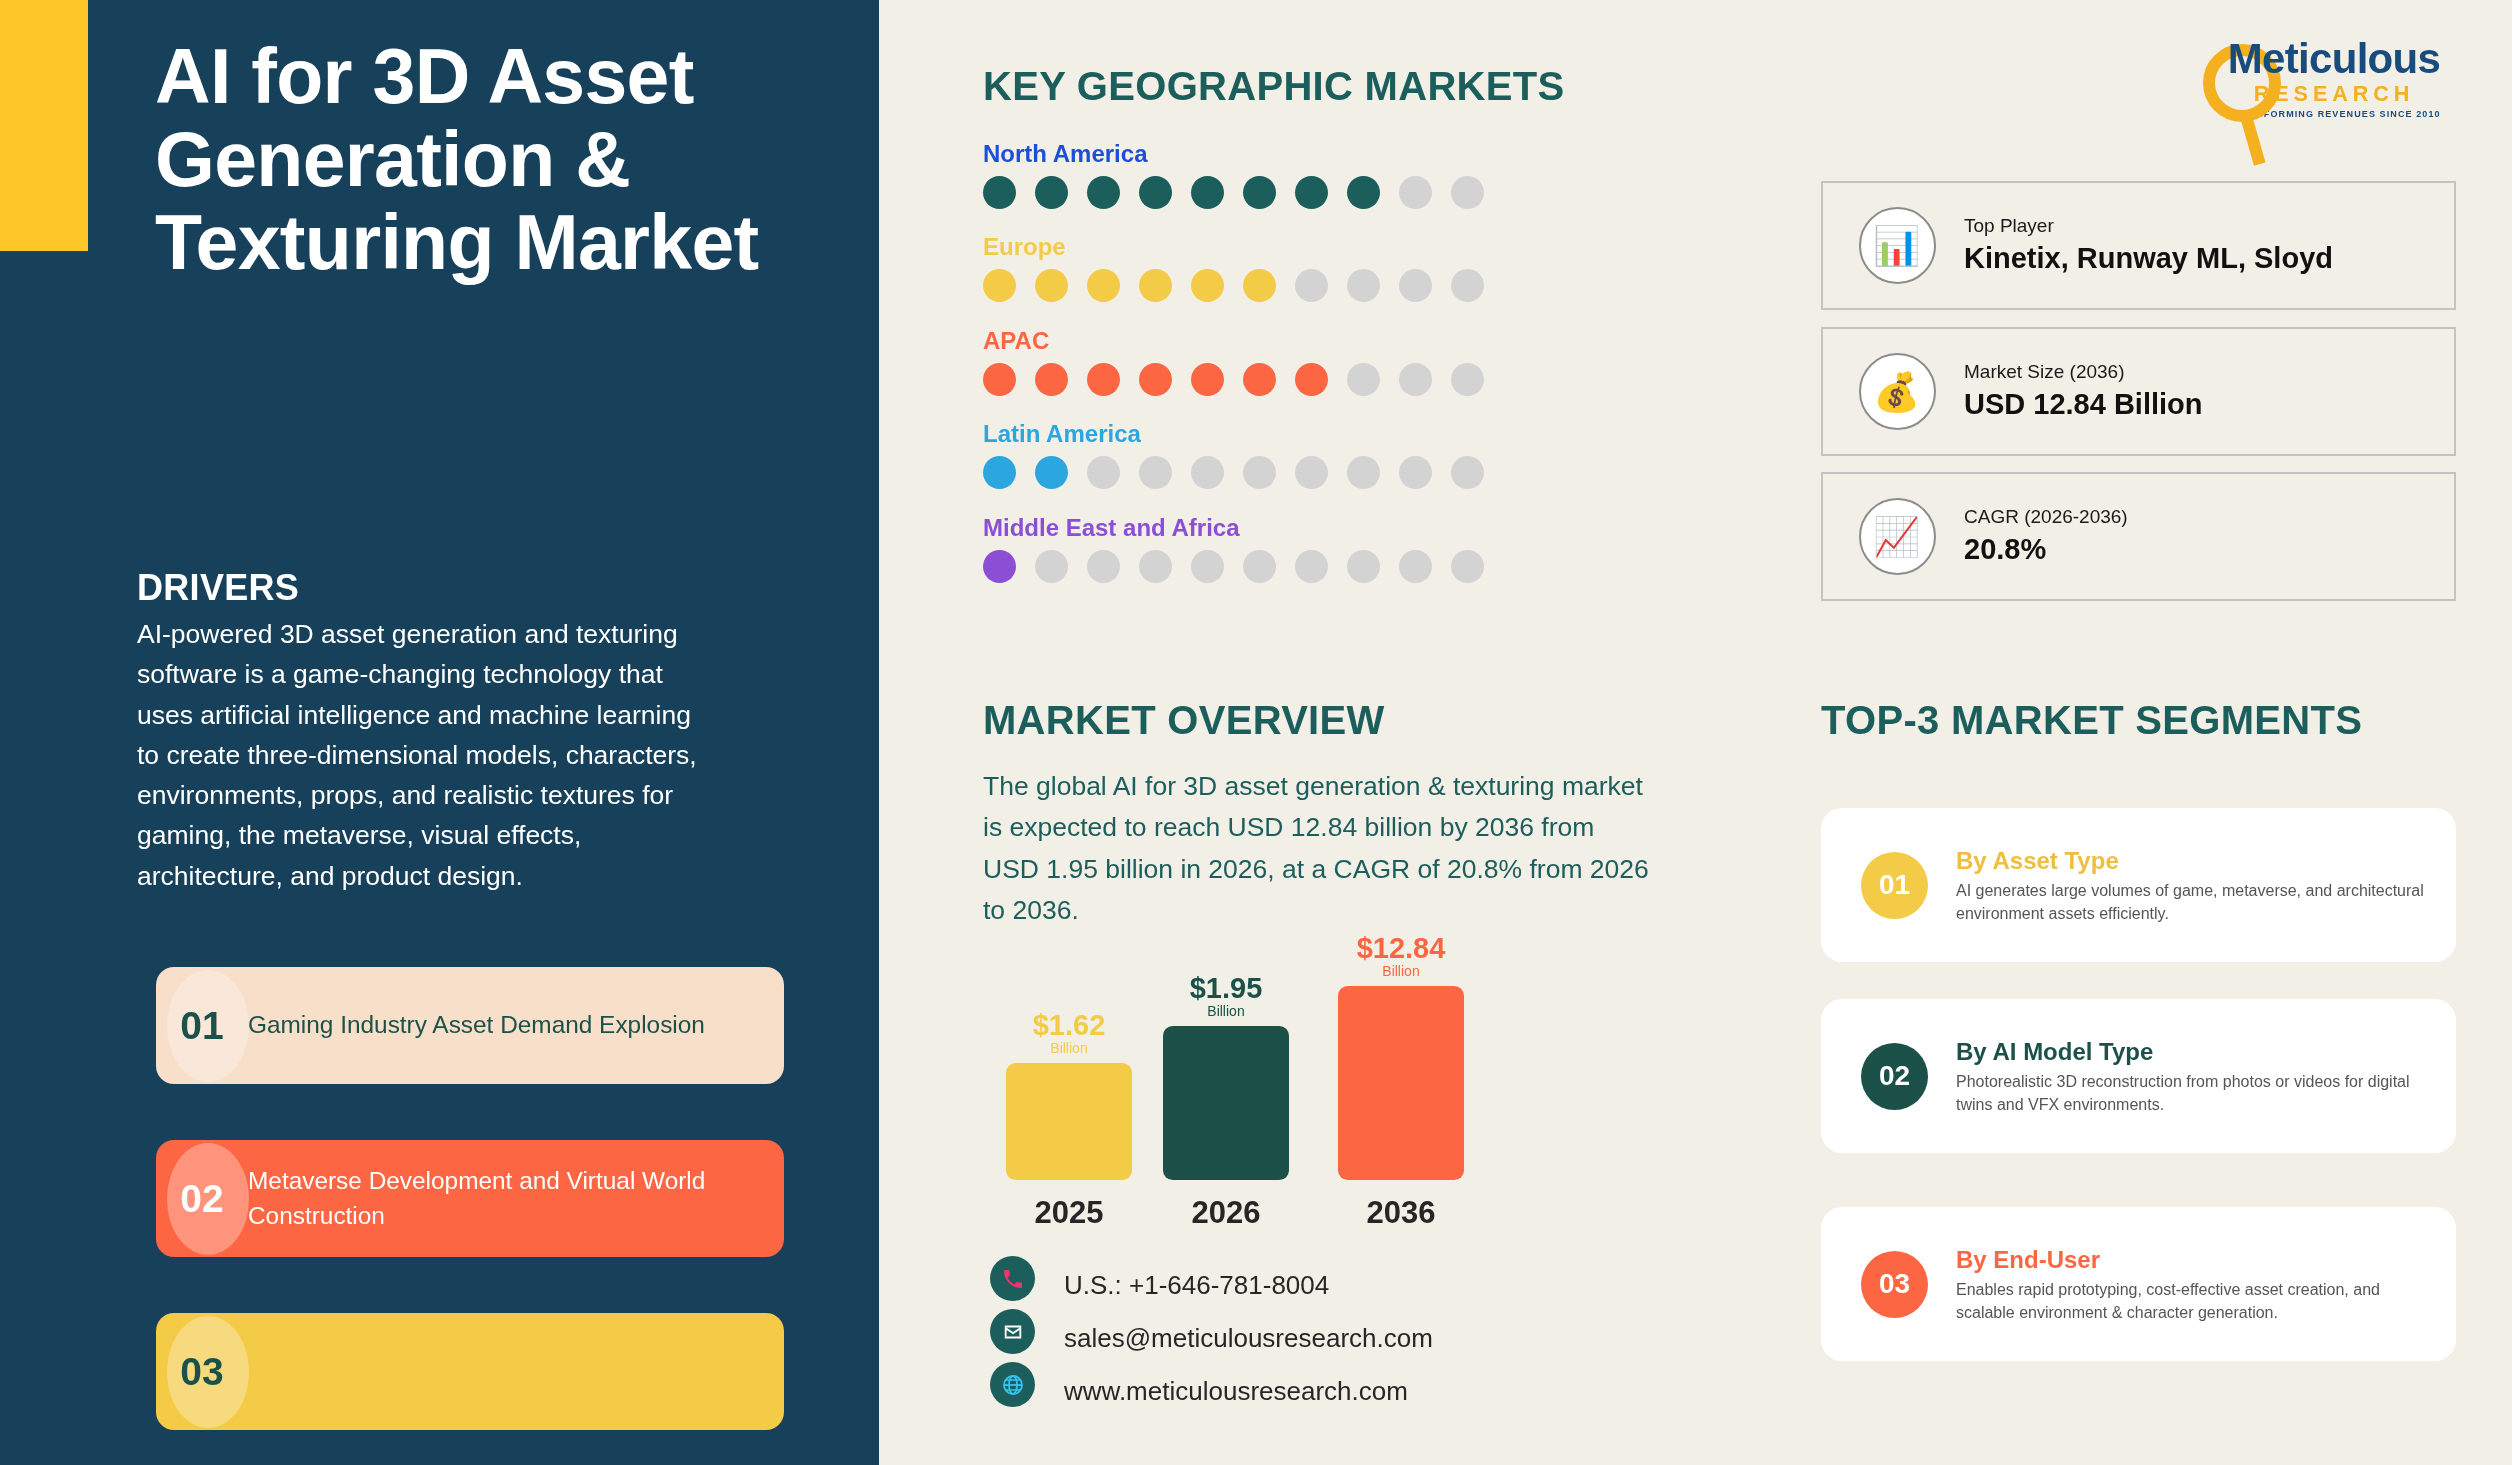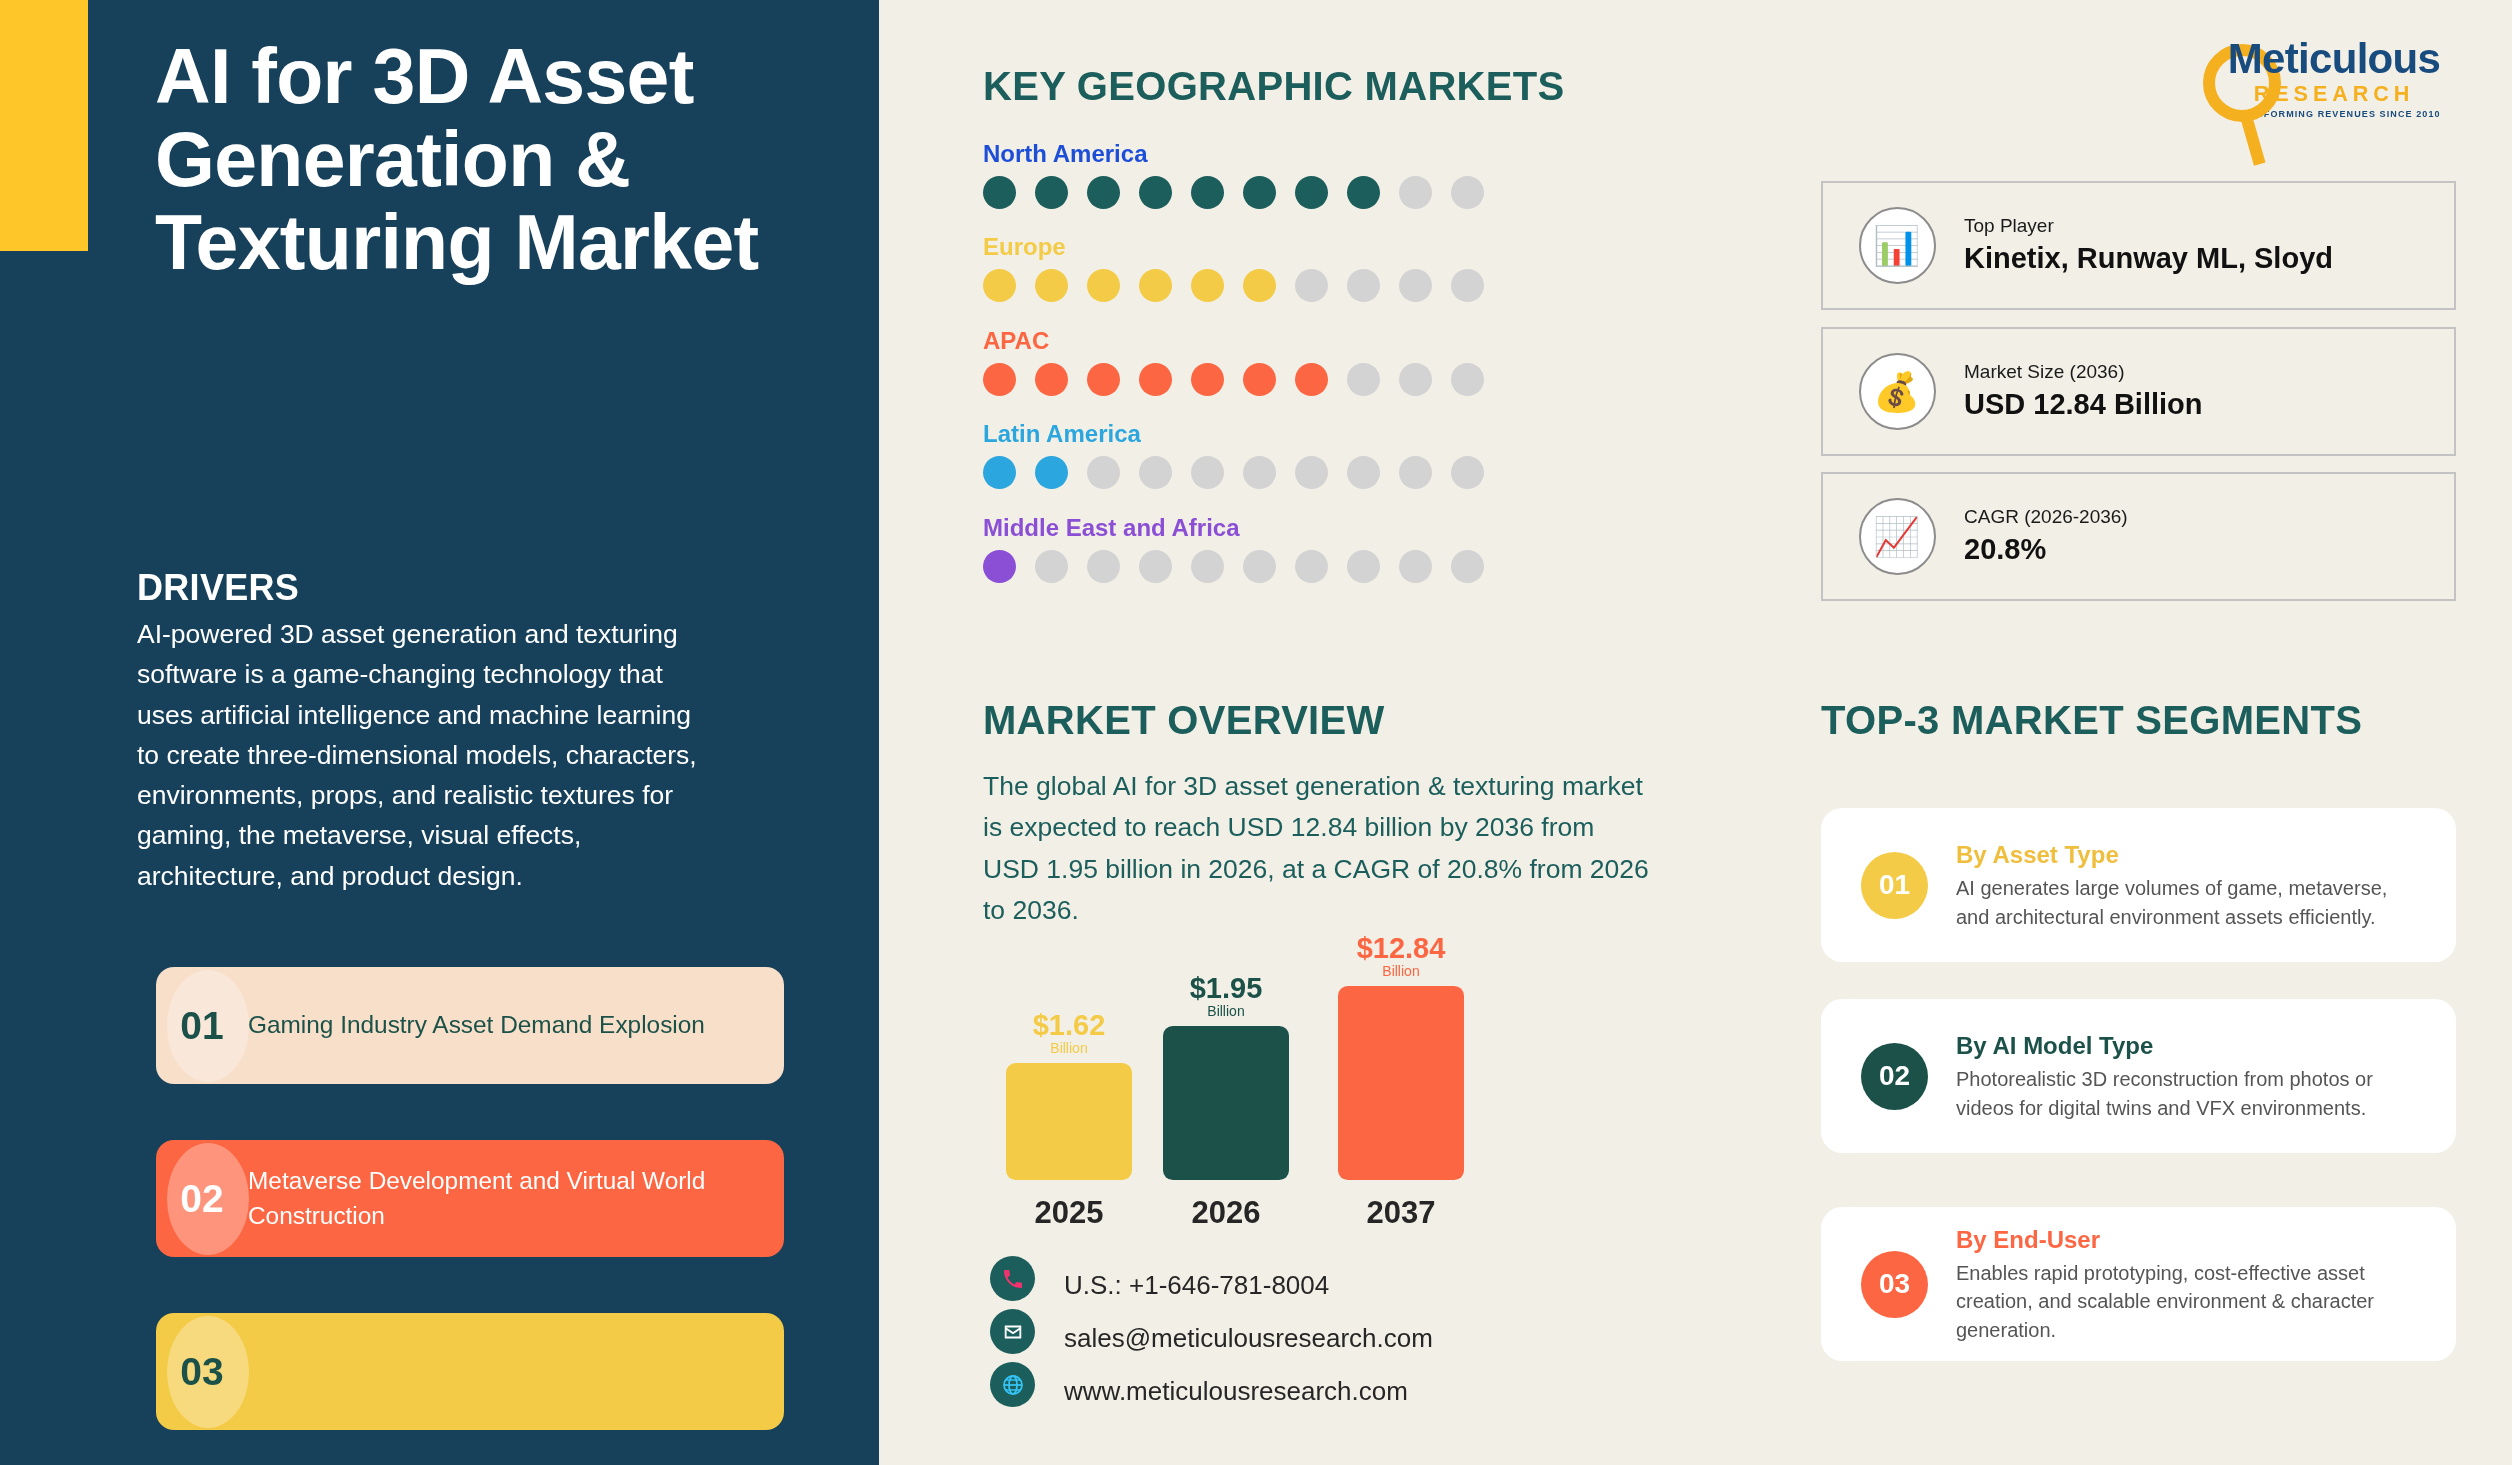--- a/index.html
+++ b/index.html
@@ -165,21 +165,21 @@
     color:#FFFFFF; font-size:28px; font-weight:bold;
   }
   #segment-card-0 .segment-badge{ background:#F4CB46; }
   #segment-card-1 .segment-badge{ background:#1B5149; }
   #segment-card-2 .segment-badge{ background:#FC6642; }
   .segment-body{ padding-right:32px; }
   .segment-heading{ font-size:24px; font-weight:bold; line-height:1.3; margin-bottom:4.2px; }
   #segment-card-0 .segment-heading{ color:#EFBE3C; }
   #segment-card-1 .segment-heading{ color:#1B5149; }
   #segment-card-2 .segment-heading{ color:#FC6642; }
-  .segment-desc{ font-size:20px; color:#555555; line-height:1.42; }
+  .segment-desc{ font-size:16px; color:#555555; line-height:1.42; }
 </style>
 </head>
 <body>
 
 <div id="left-panel">
   <div id="accent-block"></div>
 </div>
 
 <div id="page-title">AI for 3D Asset Generation &amp; Texturing Market</div>
 <div id="drivers-heading">DRIVERS</div>
@@ -294,21 +294,21 @@
     </div>
     <div class="bar-rect" style="height: 154px; background: rgb(27, 81, 73);"></div>
     <div class="bar-year">2026</div>
   </div>
   <div class="bar-group" id="bar-2">
     <div class="bar-value" style="color: rgb(252, 102, 66);">
       <span class="v">$12.84</span>
       <span class="u">Billion</span>
     </div>
     <div class="bar-rect" style="height: 194px; background: rgb(252, 102, 66);"></div>
-    <div class="bar-year">2037</div>
+    <div class="bar-year">2036</div>
   </div>
 </div>
 
 <div class="contact-row" id="contact-row-0">
   <div class="contact-icon">
     <svg width="24" height="24" viewBox="0 0 24 24">
         <path fill="#F0326E" d="M6.6 10.8c1.4 2.8 3.8 5.2 6.6 6.6l2.2-2.2c.3-.3.7-.4 1-.2 1.1.4 2.4.6 3.6.6.6 0 1 .4 1 1V20c0 .6-.4 1-1 1C10.6 21 3 13.4 3 4c0-.6.4-1 1-1h3.5c.6 0 1 .4 1 1 0 1.3.2 2.5.6 3.6.1.4 0 .8-.2 1l-2.3 2.2z"></path>
       </svg>
   </div>
   <div class="contact-text">U.S.: +1-646-781-8004</div>

